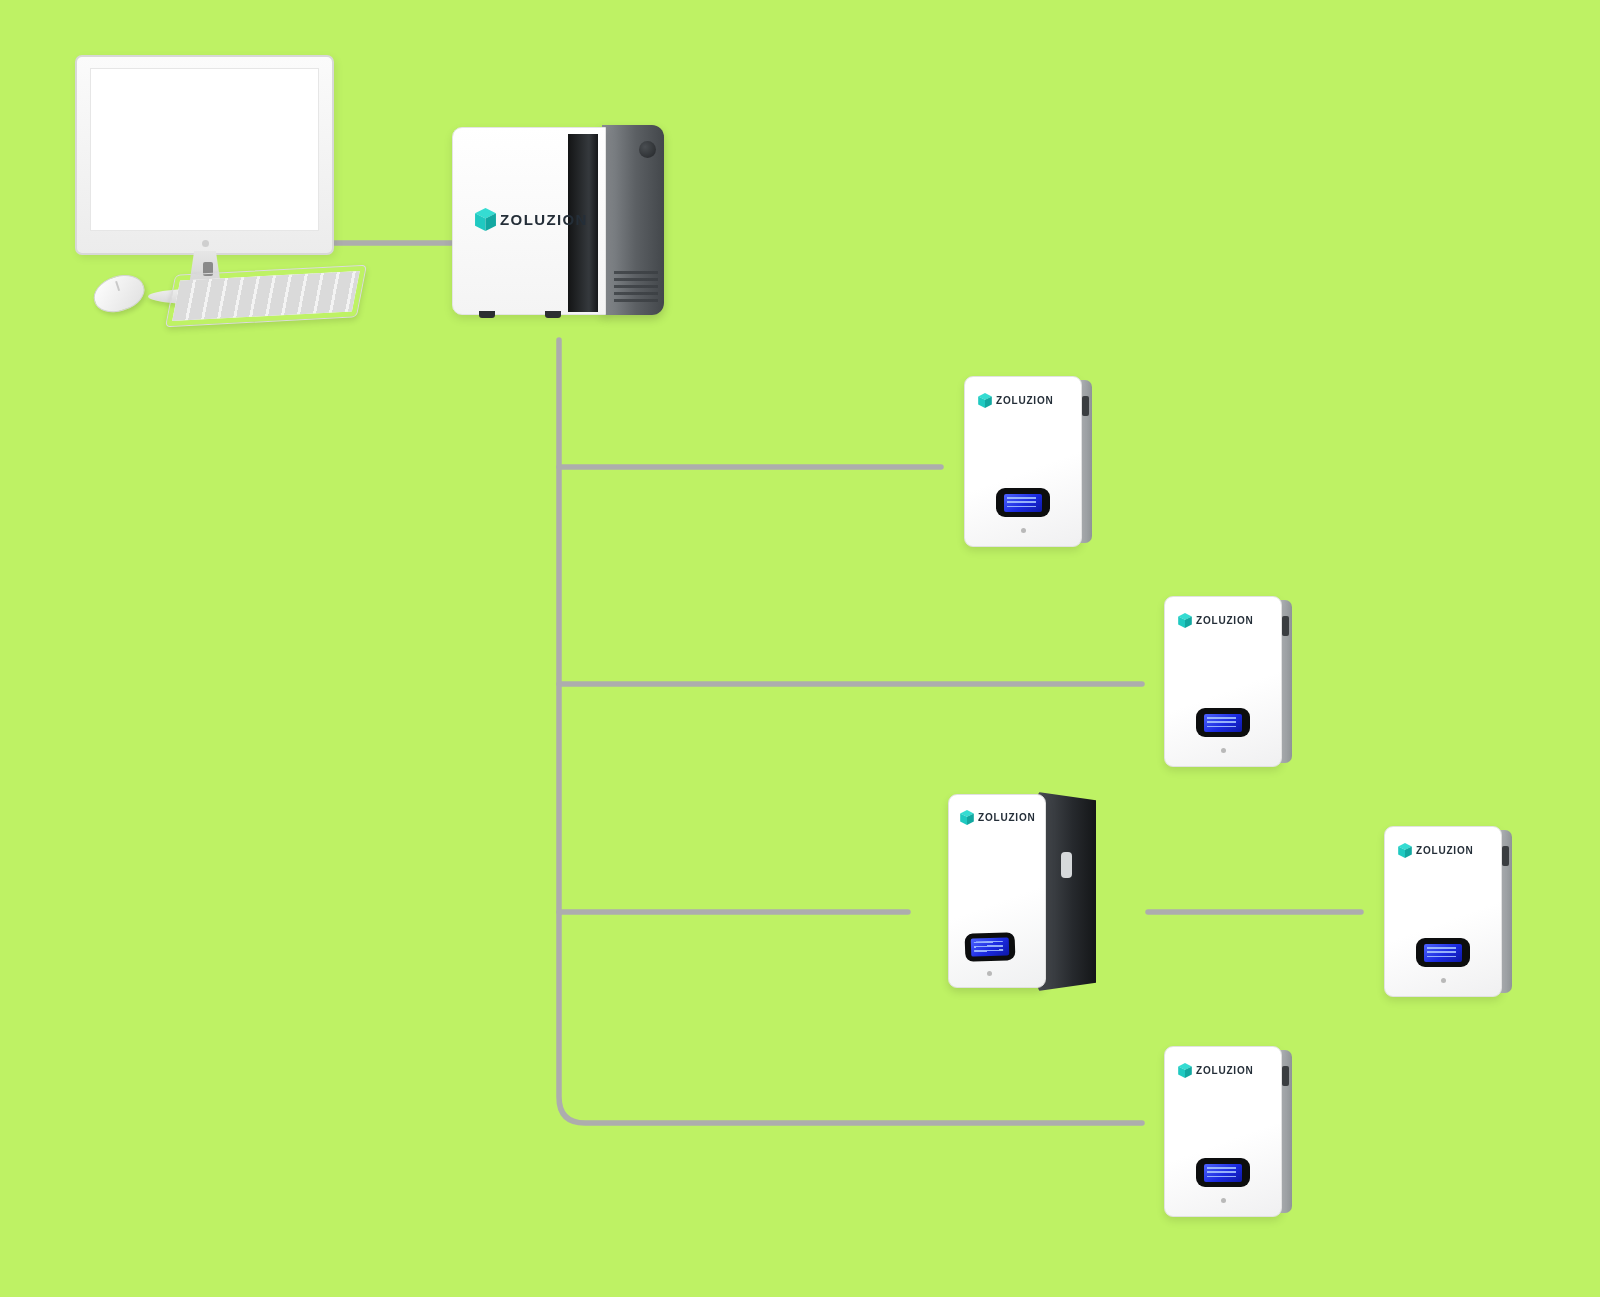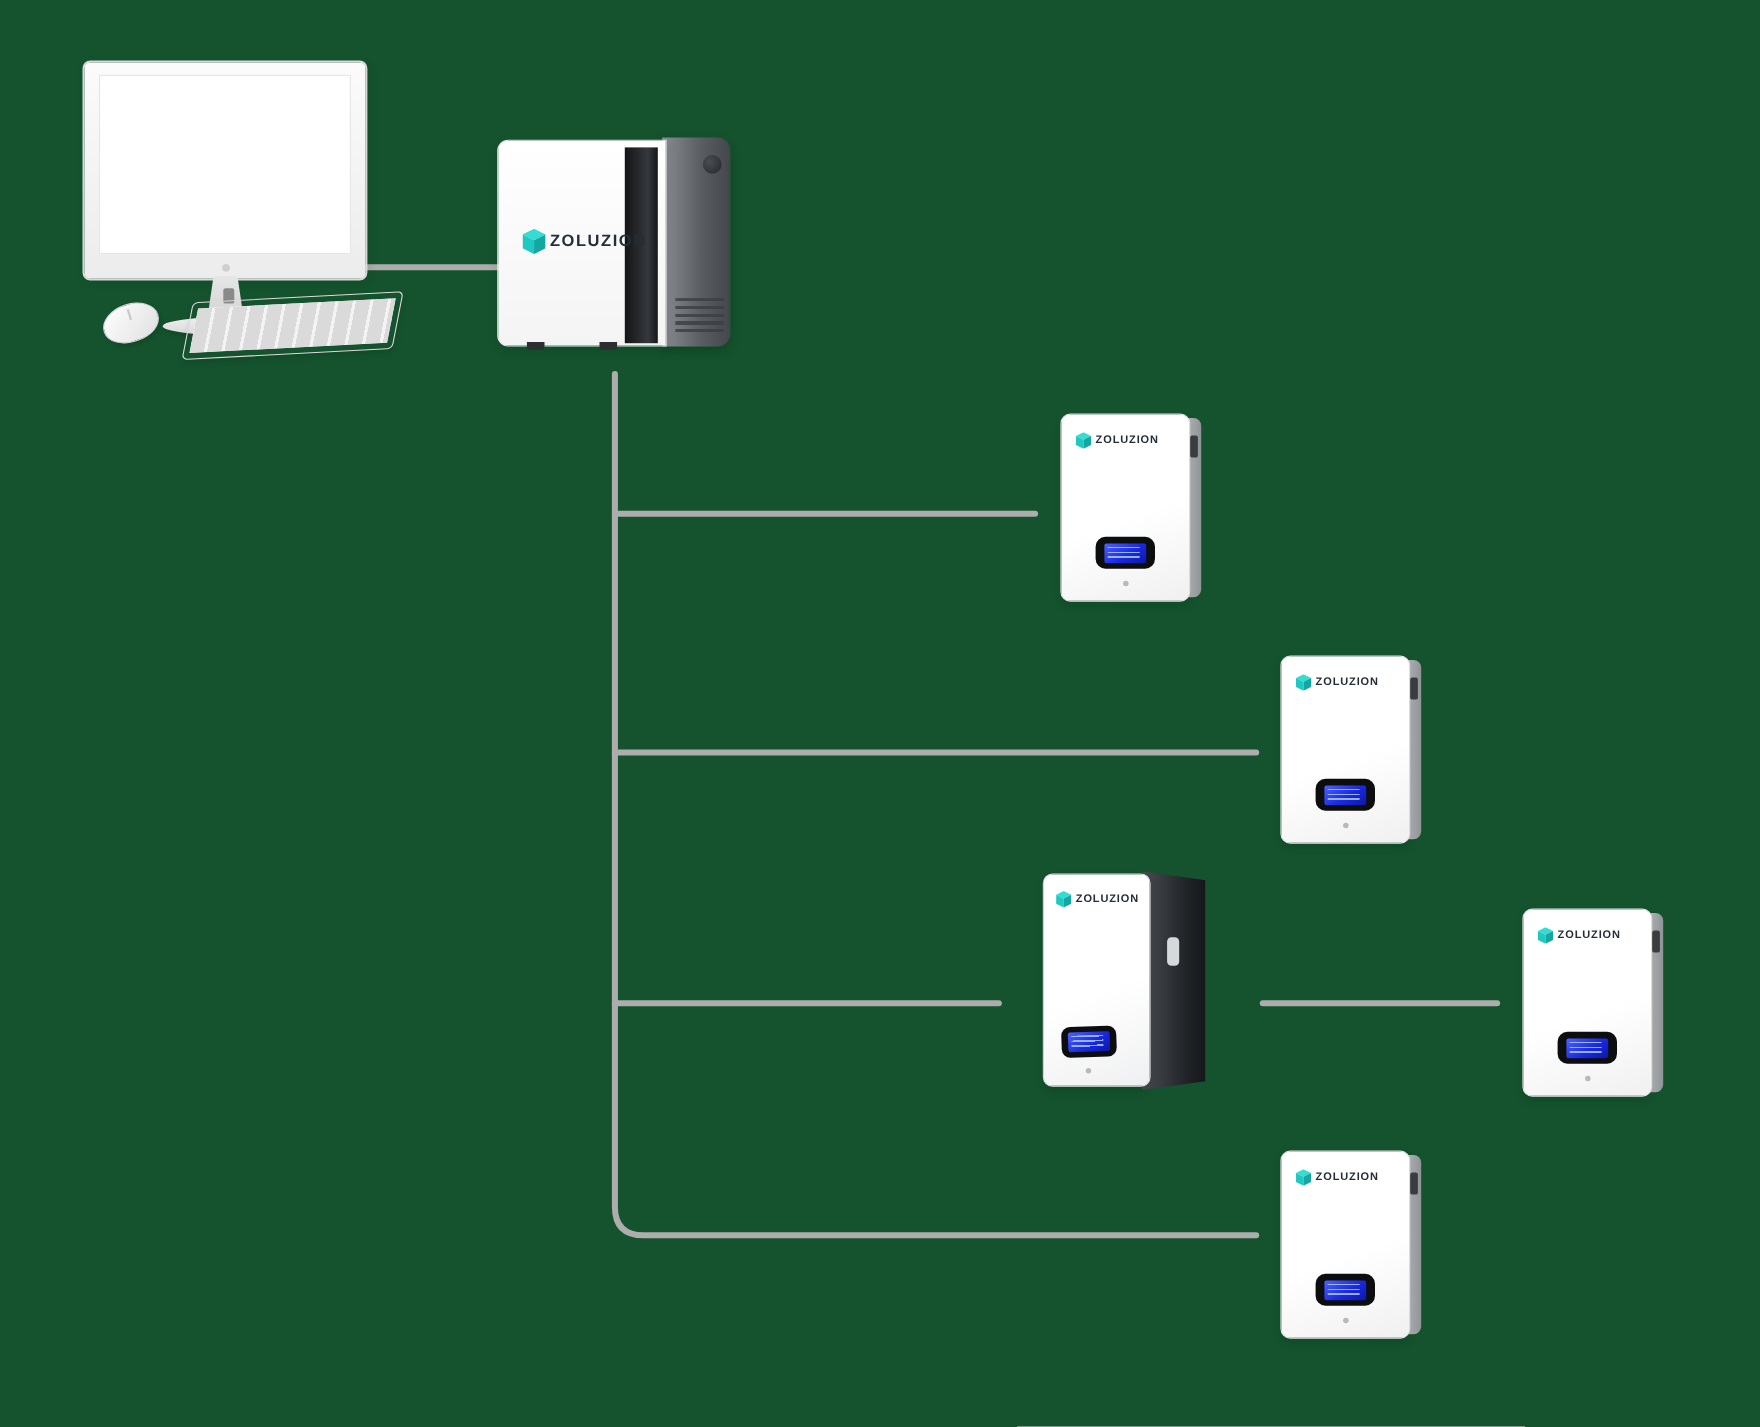--- a/index.html
+++ b/index.html
@@ -1,17 +1,17 @@
 <!DOCTYPE html>
 <html><head>
 <meta charset="utf-8">
 <style>
   html,body{margin:0;padding:0;background:#ffffff;}
   .stage{
-    position:relative;width:1600px;height:1297px;background:#14532d;overflow:hidden;
+    position:relative;width:1600px;height:1297px;background:#bef264;overflow:hidden;
     font-family:"Liberation Sans", sans-serif;
   }
 
   
   svg.wires{position:absolute;left:0;top:0;z-index:1;}
   svg.wires path{fill:none;stroke:#adadad;stroke-width:5.5;stroke-linecap:round;}
 
   
   .logo{display:flex;align-items:center;gap:4px;position:absolute;}
   .logo .word{font-weight:700;color:#242e38;letter-spacing:1px;white-space:nowrap;}

